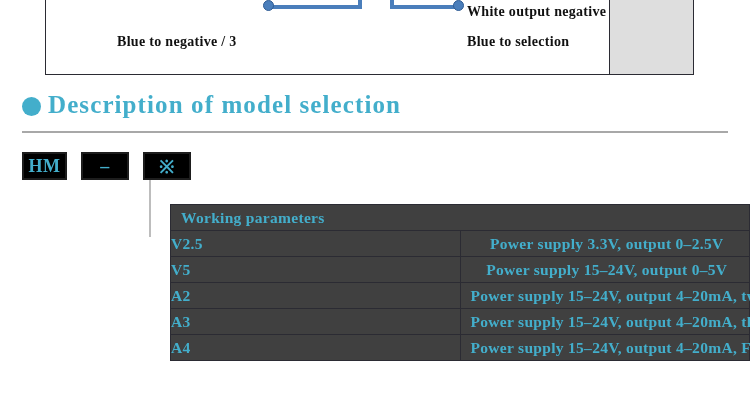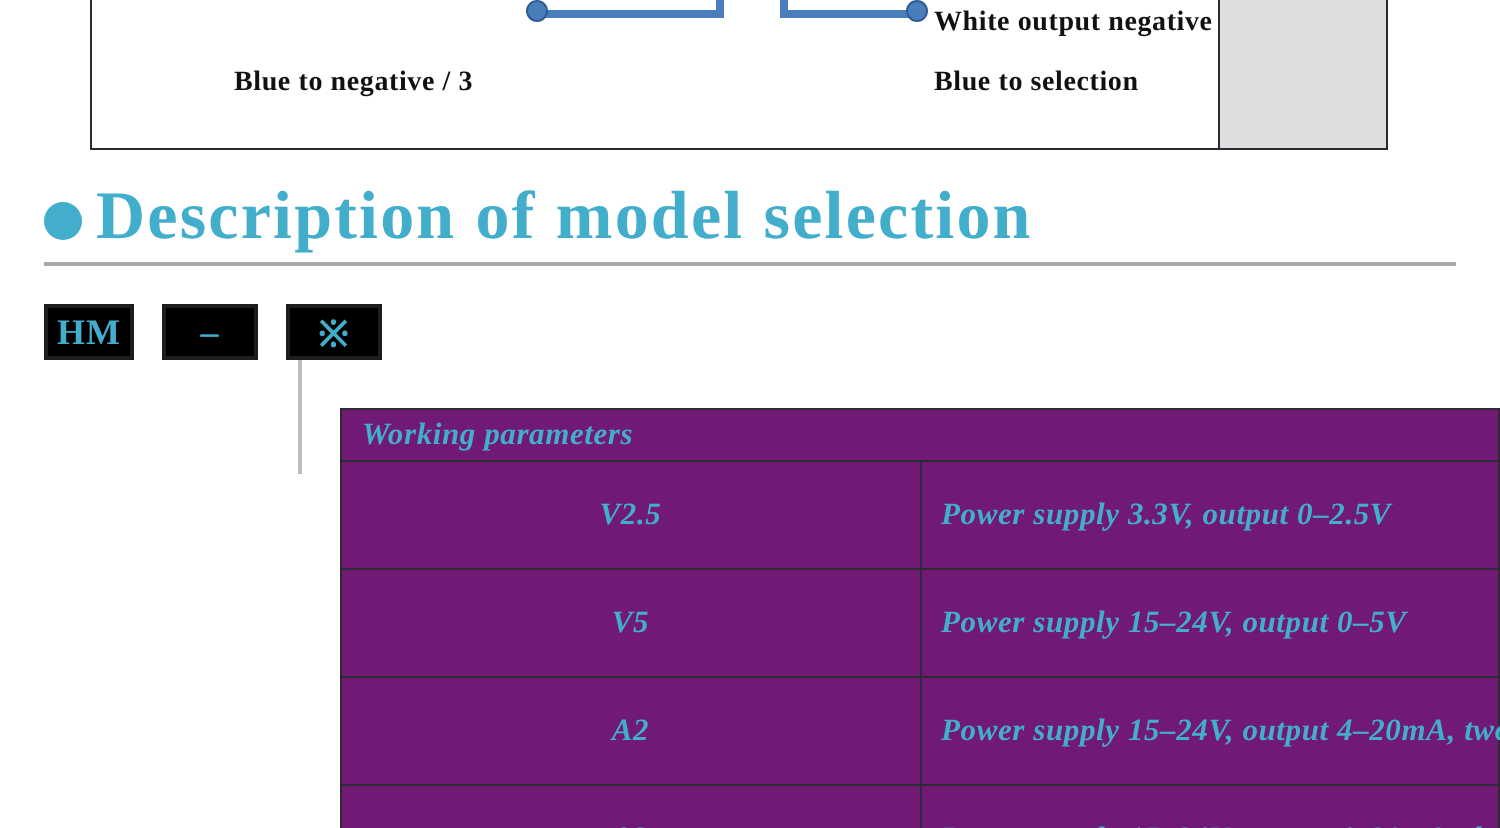--- a/index.html
+++ b/index.html
@@ -84,21 +84,21 @@
   }
   .heading-bullet {
     width: 19px;
     height: 19px;
     border-radius: 50%;
     background: #43aecb;
     flex: 0 0 auto;
     margin-top: 3px;
   }
   .heading-text {
-    font-size: 34px;
+    font-size: 25px;
     color: #43aecb;
     font-weight: bold;
     letter-spacing: 1.1px;
     line-height: 1;
   }
   .heading-rule {
     position: absolute;
     left: 22px;
     top: 131px;
     width: 706px;
@@ -150,36 +150,34 @@
     table-layout: fixed;
   }
   .param-table td {
     border: 1.5px solid #2b2b33;
     color: #43aecb;
     font-size: 15.5px;
     font-weight: bold;
     height: 25px;
     padding: 0 6px;
     letter-spacing: 0.3px;
-    background: #701a75;
+    background: #404040;
     white-space: nowrap;
-    font-style: italic;
   }
   .param-table .hdr-cell {
     text-align: left;
     padding-left: 10px;
     font-size: 15.5px;
   }
   .param-table .code-cell {
     width: 78px;
+    padding: 0;
+  }
+  .param-table .desc-cell {
     text-align: center;
-    padding: 14px;
-  }
-  .param-table .desc-cell {
-    text-align: left;
     padding-left: 10px;
   }
 </style>
 </head>
 <body>
 
 <div class="diagram-frame">
 
   <div class="method-cell">
     <span class="method-label">method</span>

